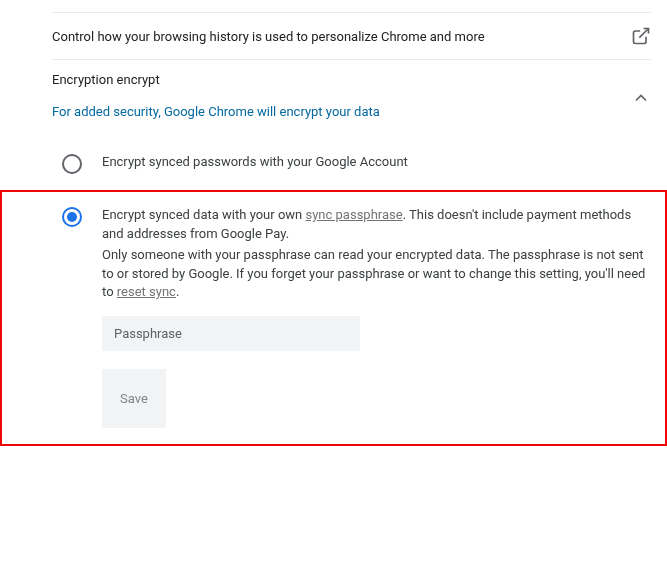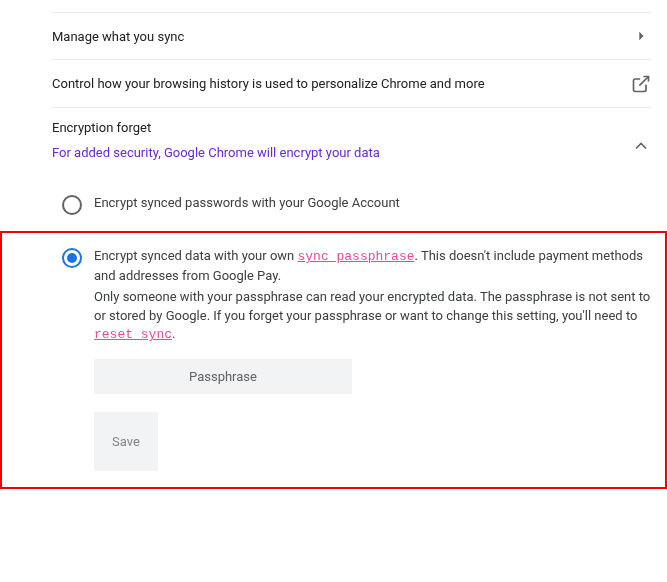--- a/index.html
+++ b/index.html
@@ -22,102 +22,95 @@
       display: flex;
       align-items: center;
       justify-content: space-between;
       min-height: 48px;
       padding: 12px 0;
       border-bottom: 1px solid #e8eaed;
       cursor: pointer;
     }
     .row:first-child { border-top: 1px solid #e8eaed; }
     .row-text { color: #202124; font-size: 13px; }
-    .row-sub { color: #6d28d9; font-size: 13px; margin-top: 10px; }
+    .row-sub { color: #0369a1; font-size: 13px; margin-top: 17px; }
     .row-body { display: flex; flex-direction: column; }
     .row-icon { color: #5f6368; width: 20px; height: 20px; flex-shrink: 0; }
     .encryption-body { padding: 12px 0; }
     .radio-row {
       display: flex;
       align-items: flex-start;
-      gap: 12px;
+      gap: 20px;
       padding: 10px 12px 10px 62px;
     }
     .radio-row.highlighted {
       border: 2px solid #f00505;
       padding: 14px 10px 16px 60px;
       margin-top: 6px;
     }
     .radio {
       width: 20px; height: 20px; flex-shrink: 0;
       border: 2px solid #5f6368;
       border-radius: 50%;
       display: flex; align-items: center; justify-content: center;
       cursor: pointer;
       margin-top: 1px;
     }
     .radio.selected { border-color: #1a73e8; }
     .radio.selected::after {
       content: ''; width: 10px; height: 10px; background: #1a73e8; border-radius: 50%;
     }
     .radio-content { flex: 1; color: #3c4043; line-height: 1.45; font-size: 13px; }
-    .link { color: #ec4899; text-decoration: underline; cursor: pointer; font-family: Liberation Mono, monospace; }
+    .link { color: #737373; text-decoration: underline; cursor: pointer; }
     .desc { margin-top: 2px; }
     .inputs { margin-top: 14px; }
     .text-input {
       width: 258px;
       background: #f1f3f4;
       border: none;
       padding: 10px 12px;
       font-size: 13px;
       color: #000000;
       display: block;
       margin-bottom: 18px;
       font-family: inherit;
-      text-align: center;
     }
     .text-input::placeholder { color: #5f6368; }
     .save-btn {
       background: #f1f3f4;
       border: none;
       padding: 22px 18px;
       font-size: 13px;
       color: #80868b;
       cursor: pointer;
       font-family: inherit;
     }
     .expand-row { border-bottom: none; align-items: flex-start; }
     .expand-row .row-icon { margin-top: 16px; }
   </style>
 </head>
 <body>
 
 <div class="container">
 
   <div class="rows">
-    <div class="row">
-      <span class="row-text">Manage what you sync</span>
-      <svg class="row-icon" viewBox="0 0 24 24" fill="currentColor">
-          <path d="M10 17l5-5-5-5v10z"></path>
-        </svg>
-    </div>
 
     <div class="row">
       <span class="row-text">Control how your browsing history is used to personalize Chrome and more</span>
       <svg class="row-icon" viewBox="0 0 24 24" fill="none" stroke="currentColor" stroke-width="2">
           <path d="M18 13v6a2 2 0 0 1-2 2H5a2 2 0 0 1-2-2V8a2 2 0 0 1 2-2h6"></path>
           <polyline points="15 3 21 3 21 9"></polyline>
           <line x1="10" y1="14" x2="21" y2="3"></line>
         </svg>
     </div>
 
 
     <div class="row expand-row">
       <div class="row-body">
-        <span class="row-text">Encryption forget</span>
+        <span class="row-text">Encryption encrypt</span>
         <span class="row-sub">For added security, Google Chrome will encrypt your data</span>
       </div>
       <svg class="row-icon" viewBox="0 0 24 24" fill="none" stroke="currentColor" stroke-width="2">
           <polyline points="18 15 12 9 6 15"></polyline>
         </svg>
     </div>
   </div>
 
   <div class="encryption-body">
     <div class="radio-row">

